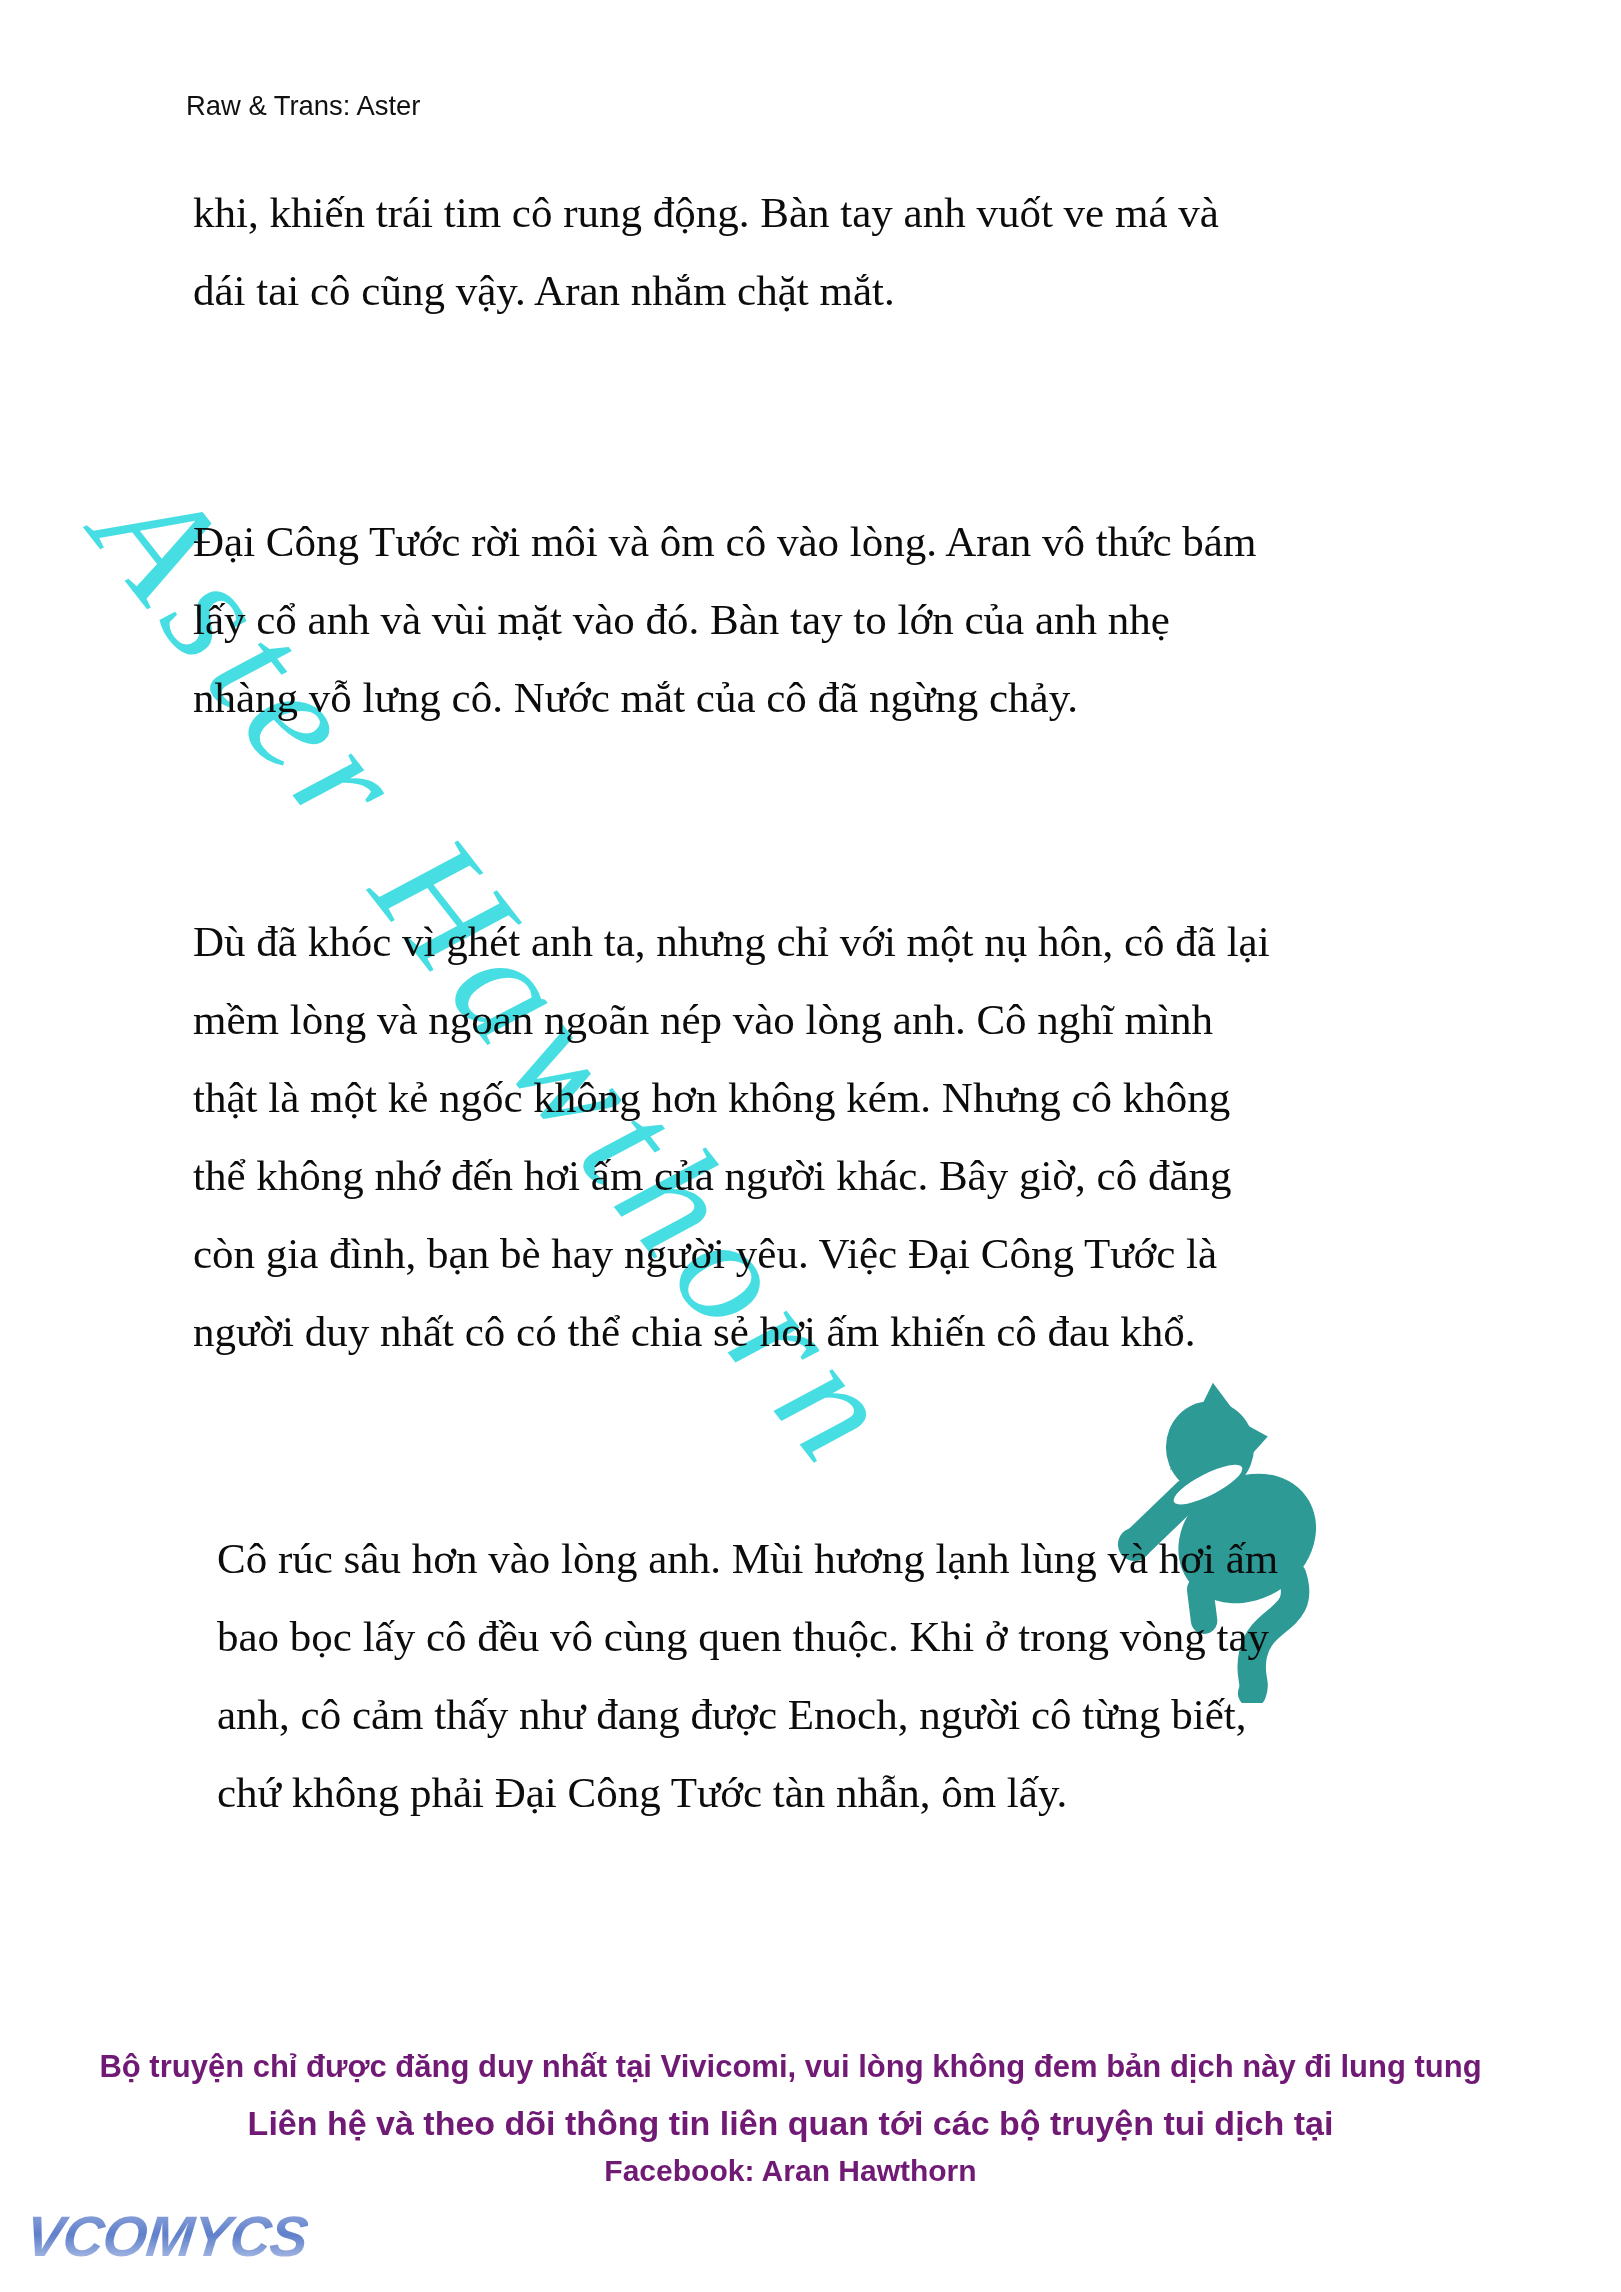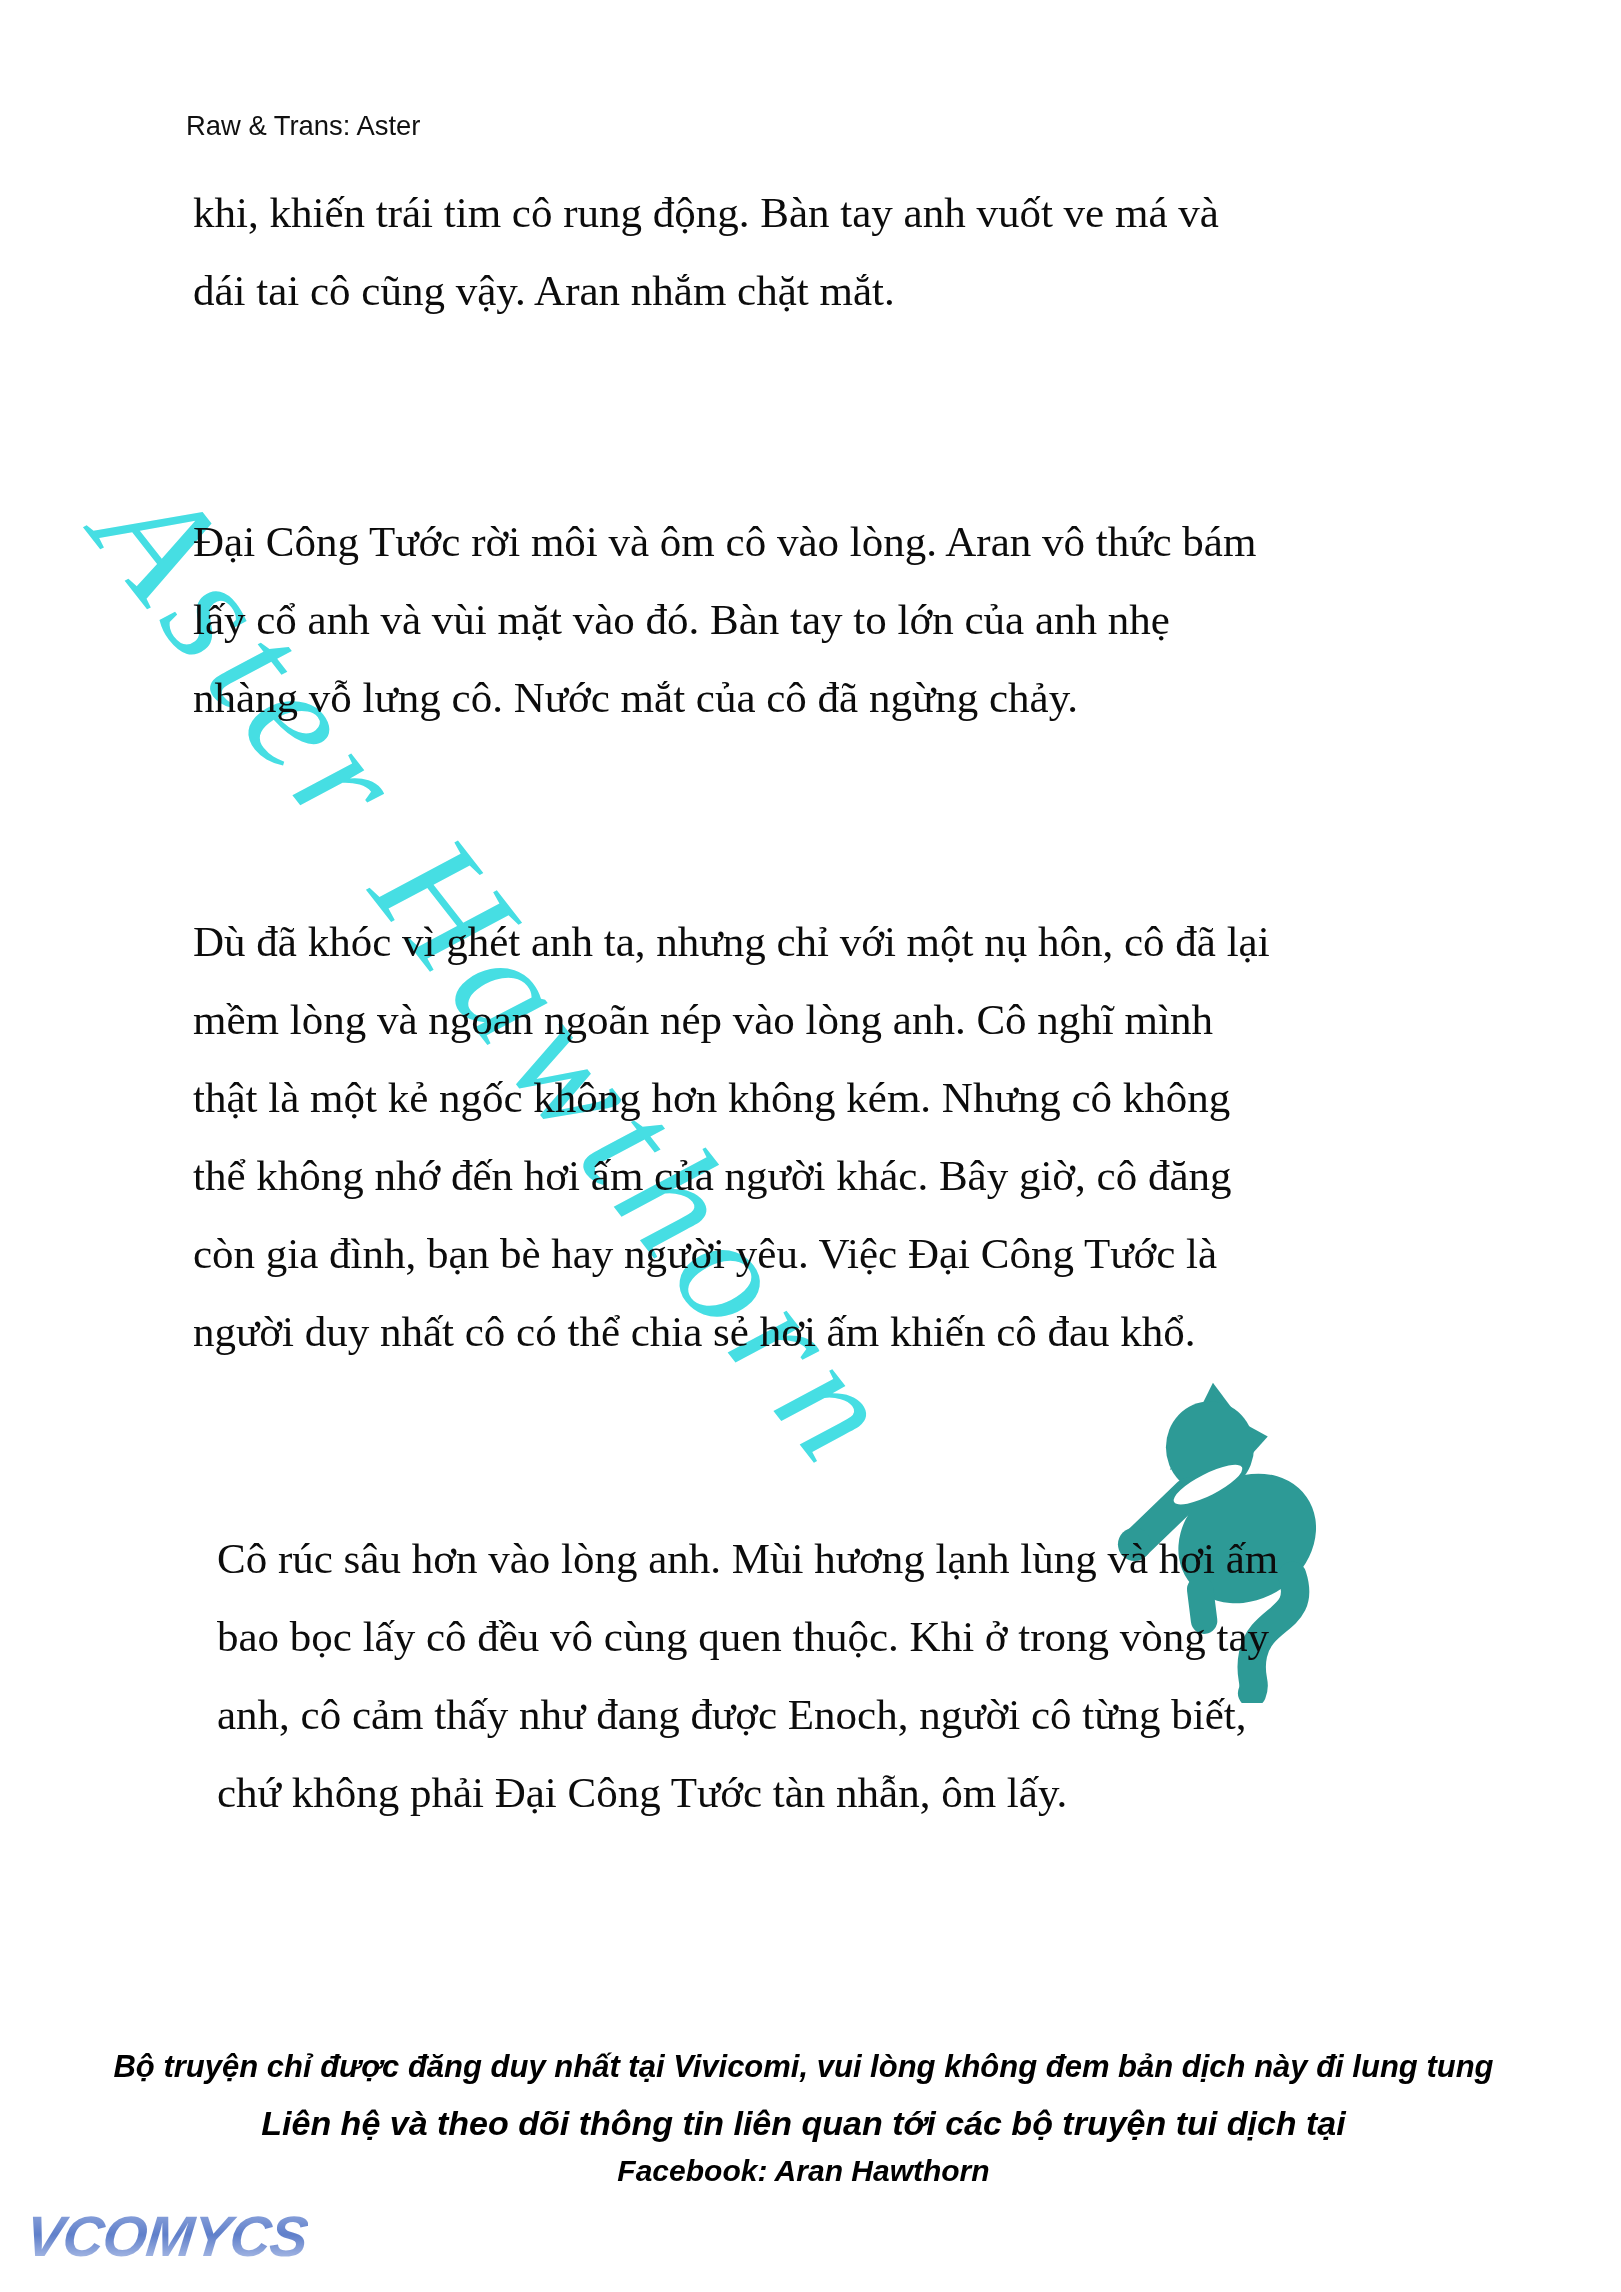--- a/index.html
+++ b/index.html
@@ -6,21 +6,21 @@
   .page{
     position:relative;
     width:1621px;height:2293px;
     background:#ffffff;
     overflow:hidden;
     font-family:"Liberation Serif", serif;
   }
   .header{
     position:absolute;left:186px;top:90px;
     font-family:"Liberation Sans", sans-serif;
-    font-size:27.4px;color:#111;z-index:3;margin-top:20px;
+    font-size:27.4px;color:#111;z-index:3;
   }
   .watermark{
     position:absolute;left:201px;top:446px;
     transform:rotate(52deg);transform-origin:0 0;
     font-family:"Liberation Serif", serif;
     font-style:italic;
     font-size:157px;
     letter-spacing:13.7px;
     color:#46dee3;
     white-space:nowrap;
@@ -28,24 +28,24 @@
   }
   .body-text{position:absolute;left:193px;width:1264px;z-index:2;}
   .paragraph{position:absolute;left:0;width:100%;}
   .p1{top:174px;}.p2{top:503px;}.p3{top:903px;}.p4{top:1520px;margin-left:24px;}
   .line{
     font-size:43px;line-height:78px;color:#0c0c0c;
     white-space:nowrap;
   }
   .cat{position:absolute;left:1098px;top:1370px;width:412px;height:333px;z-index:1;}
   .footer{
-    position:absolute;left:39px;width:1529px;text-align:center;
+    position:absolute;left:26px;width:1529px;text-align:center;
     font-family:"Liberation Sans", sans-serif;
-    font-weight:bold;font-style:italic;
-    color:#000000;z-index:3;
+    font-weight:bold;
+    color:#701a75;z-index:3;
   }
   .footer-1{top:2049px;font-size:31px;}
   .footer-2{top:2104px;font-size:34px;}
   .footer-3{top:2154px;font-size:30px;}
   .logo{
     position:absolute;left:25.5px;top:2203px;z-index:3;
     font-family:"Liberation Sans", sans-serif;
     font-weight:bold;font-style:italic;
     font-size:57px;letter-spacing:-1px;
     transform:skewX(-6deg);

